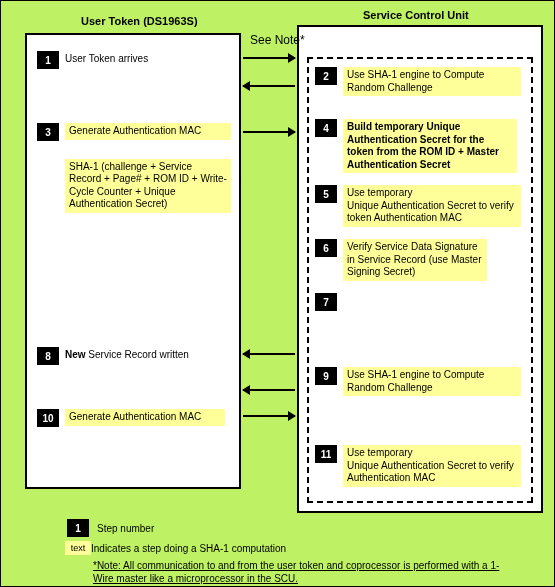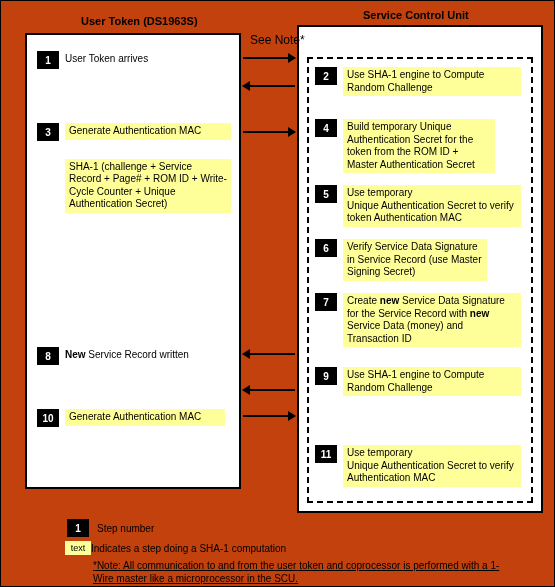--- a/index.html
+++ b/index.html
@@ -7,21 +7,21 @@
     margin: 0;
     font-family: Arial, Helvetica, sans-serif;
     font-size: 10px;
     background: #fff;
   }
   .canvas {
     position: relative;
     width: 555px;
     height: 587px;
     border: 1px solid #000;
-    background: #c2410c;
+    background: #bef264;
   }
   .title {
     position: absolute;
     font-weight: bold;
     font-size: 11px;
   }
   .box {
     position: absolute;
     border: 2px solid #000;
     background: #fff;
@@ -166,39 +166,36 @@
     <div class="sha-text" style="width:160px;">Generate Authentication MAC</div>
   </div>
 
   <div class="step" style="left:314px; top:66px; width:210px;">
     <div class="num">2</div>
     <div class="sha-text" style="width:178px;">Use SHA-1 engine to Compute Random Challenge</div>
   </div>
 
   <div class="step" style="left:314px; top:118px; width:210px;">
     <div class="num">4</div>
-    <div class="sha-text" style="width:152px;">Build temporary Unique Authentication Secret for the token from the ROM ID  + Master Authentication Secret</div>
+    <div class="sha-text" style="width:174px;font-weight:bold;">Build temporary Unique Authentication Secret for the token from the ROM ID  + Master Authentication Secret</div>
   </div>
 
   <div class="step" style="left:314px; top:184px; width:210px;">
     <div class="num">5</div>
     <div class="sha-text" style="width:178px; white-space:pre-line;">Use temporary
 Unique Authentication Secret to verify token Authentication MAC</div>
   </div>
 
   <div class="step" style="left:314px; top:238px; width:210px;">
     <div class="num">6</div>
     <div class="sha-text" style="width:144px;">Verify Service Data Signature in Service Record (use Master Signing Secret)</div>
   </div>
 
   <div class="step" style="left:314px; top:292px; width:210px;">
     <div class="num">7</div>
-    <div class="sha-text" style="width:178px;">
-      <span>Create </span><b>new</b><span> Service Data Signature for the Service Record with </span><b>new</b><span> Service Data (money) and Transaction ID</span>
-    </div>
   </div>
 
   <div class="step" style="left:314px; top:366px; width:210px;">
     <div class="num">9</div>
     <div class="sha-text" style="width:178px;">Use SHA-1 engine to Compute Random Challenge</div>
   </div>
 
   <div class="step" style="left:314px; top:444px; width:210px;">
     <div class="num">11</div>
     <div class="sha-text" style="width:178px; white-space:pre-line;">Use temporary

